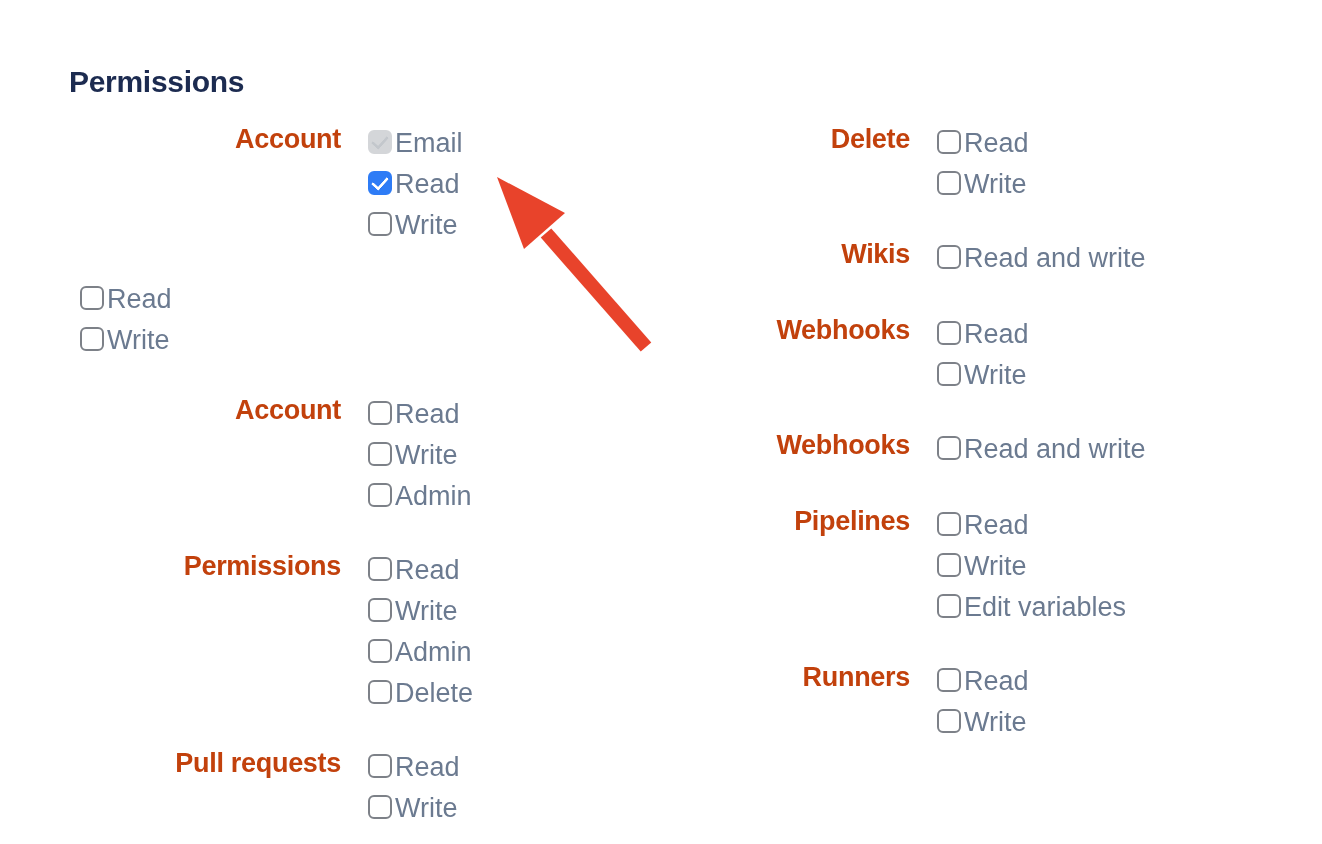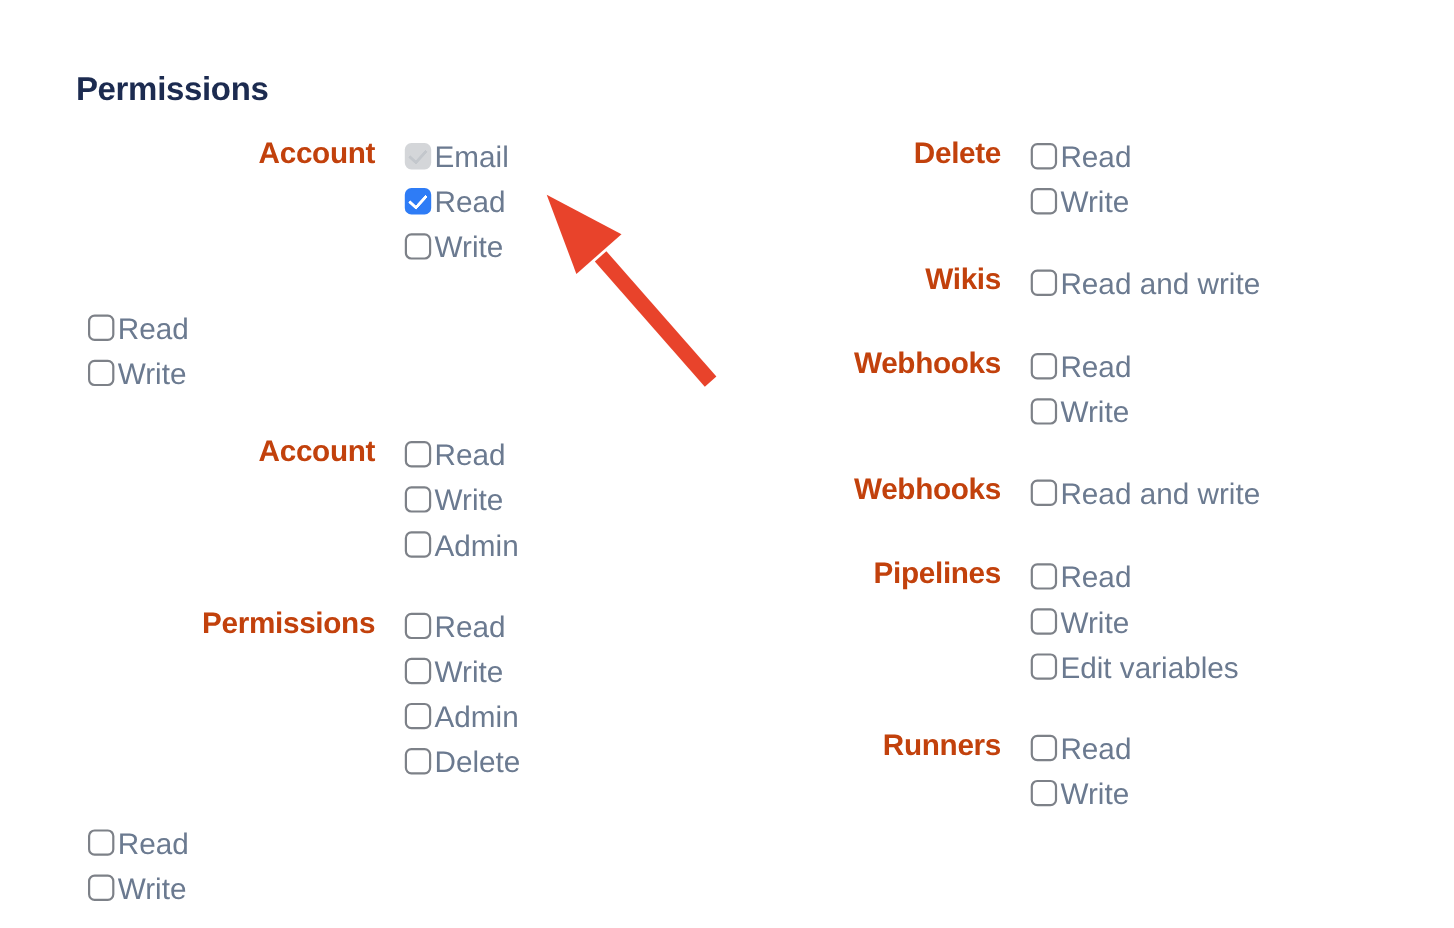--- a/index.html
+++ b/index.html
@@ -190,20 +190,21 @@
               <span class="option-label">Admin</span>
             </label>
             <label class="option">
               <span class="checkbox" data-checkstate="unchecked"></span>
               <span class="option-label">Delete</span>
             </label>
           </div>
         </div>
 
         <div class="group">
+          <div class="group-label">Pull requests</div>
           <div class="options">
             <label class="option">
               <span class="checkbox" data-checkstate="unchecked"></span>
               <span class="option-label">Read</span>
             </label>
             <label class="option">
               <span class="checkbox" data-checkstate="unchecked"></span>
               <span class="option-label">Write</span>
             </label>
           </div>

